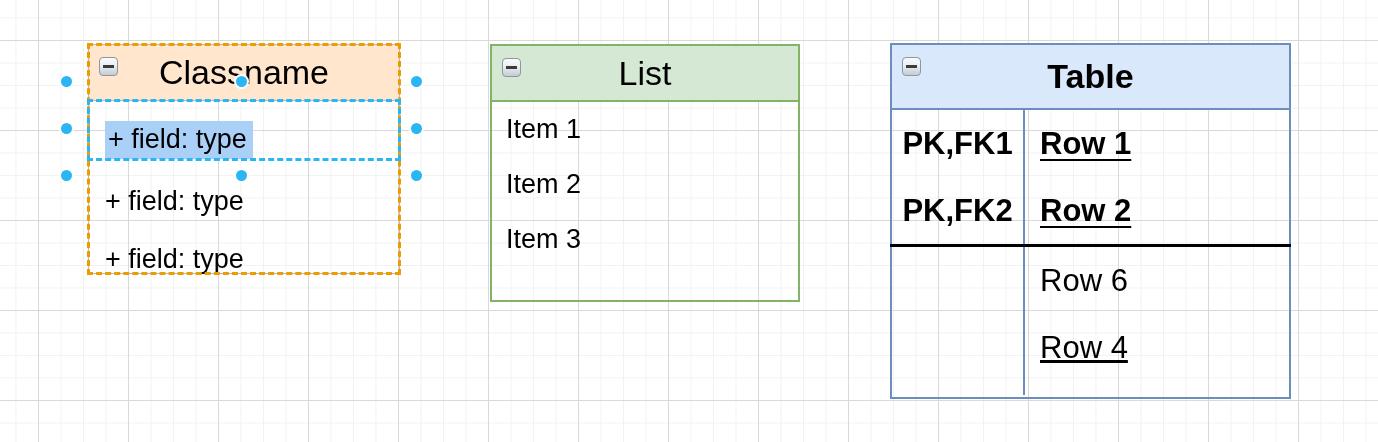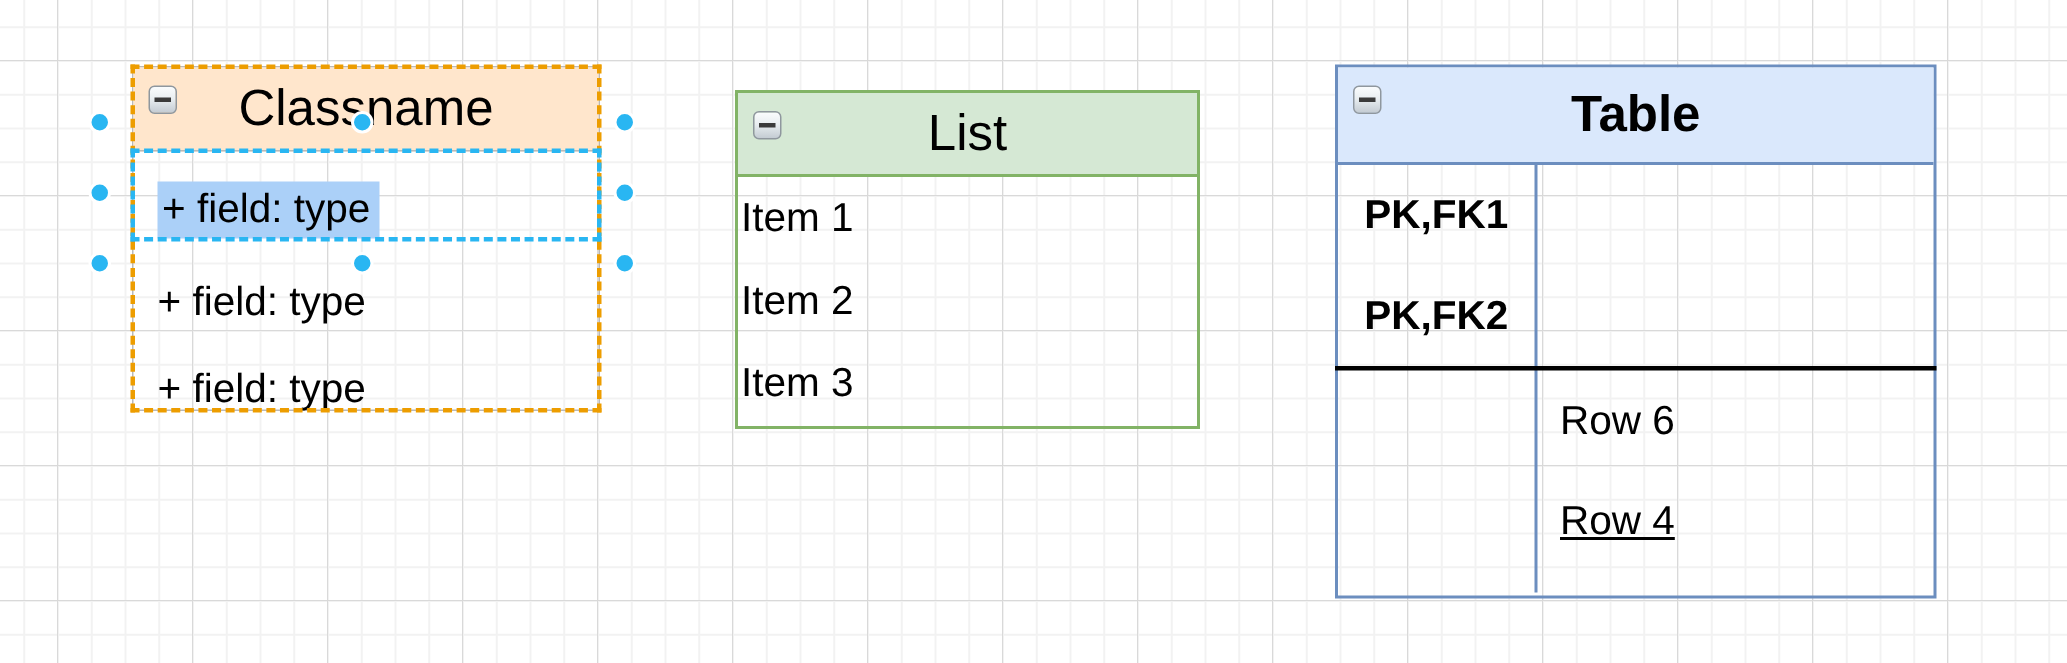--- a/index.html
+++ b/index.html
@@ -59,31 +59,31 @@
     pointer-events: none;
   }
 
   
   .handle {
     position: absolute; width: 15px; height: 15px; border-radius: 50%;
     background: #29b6f2; border: 2px solid #ffffff;
   }
 
   
-  .list-shape { left: 490px; top: 60px; width: 310px; height: 226px; border: 2px solid #82b366; }
+  .list-shape { left: 490px; top: 44px; width: 310px; height: 258px; border: 2px solid #82b366; }
   .list-shape .shape-header { height: 56px; background: #d5e8d4; border-bottom: 2px solid #82b366; }
-  .list-item { height: 55px; display: flex; align-items: center; padding-left: 2px; font-size: 27px; }
+  .list-item { height: 55px; display: flex; align-items: center; padding-left: 14px; font-size: 27px; }
 
   
   .table-shape { left: 890px; top: 43px; width: 401px; height: 356px; border: 2px solid #6c8ebf; }
   .table-shape .shape-header { height: 65px; background: #dae8fc; border-bottom: 2px solid #6c8ebf; font-weight: bold; }
   .table-body { position: relative; height: 285px; }
   .col-divider { position: absolute; left: 131px; top: 0; bottom: 0; width: 2px; background: #6c8ebf; }
   .pk-separator { position: absolute; left: -2px; right: -2px; top: 134px; height: 3px; background: #000; }
-  .tcell { position: absolute; height: 67px; display: flex; align-items: center; font-size: 27px; }
+  .tcell { position: absolute; height: 67px; display: flex; align-items: center; font-size: 31px; }
   .tkey { left: 0; width: 131px; justify-content: center; font-weight: bold; }
   .tval { left: 133px; right: 0; padding-left: 15px; }
   .tval.bold { font-weight: bold; }
   .u { text-decoration: underline; text-underline-offset: 5px; text-decoration-thickness: 2px; }
 </style>
 </head>
 <body>
 
 <div class="canvas">
 
@@ -129,22 +129,28 @@
     <div class="shape-header">
       <span class="collapse-btn">
           <span class="minus"></span>
         </span>
       <span>Table</span>
     </div>
     <div class="table-body">
       <div class="col-divider"></div>
 
       <div class="tcell tkey" style="top:0;">PK,FK1</div>
+      <div class="tcell tval bold" style="top:0;">
+        <span class="u">Row 1</span>
+      </div>
 
       <div class="tcell tkey" style="top:67px;">PK,FK2</div>
+      <div class="tcell tval bold" style="top:67px;">
+        <span class="u">Row 2</span>
+      </div>
 
       <div class="pk-separator"></div>
 
       <div class="tcell tval" style="top:137px;">Row 6</div>
       <div class="tcell tval" style="top:204px;text-decoration:underline;">Row 4</div>
     </div>
   </div>
 
 </div>
 

